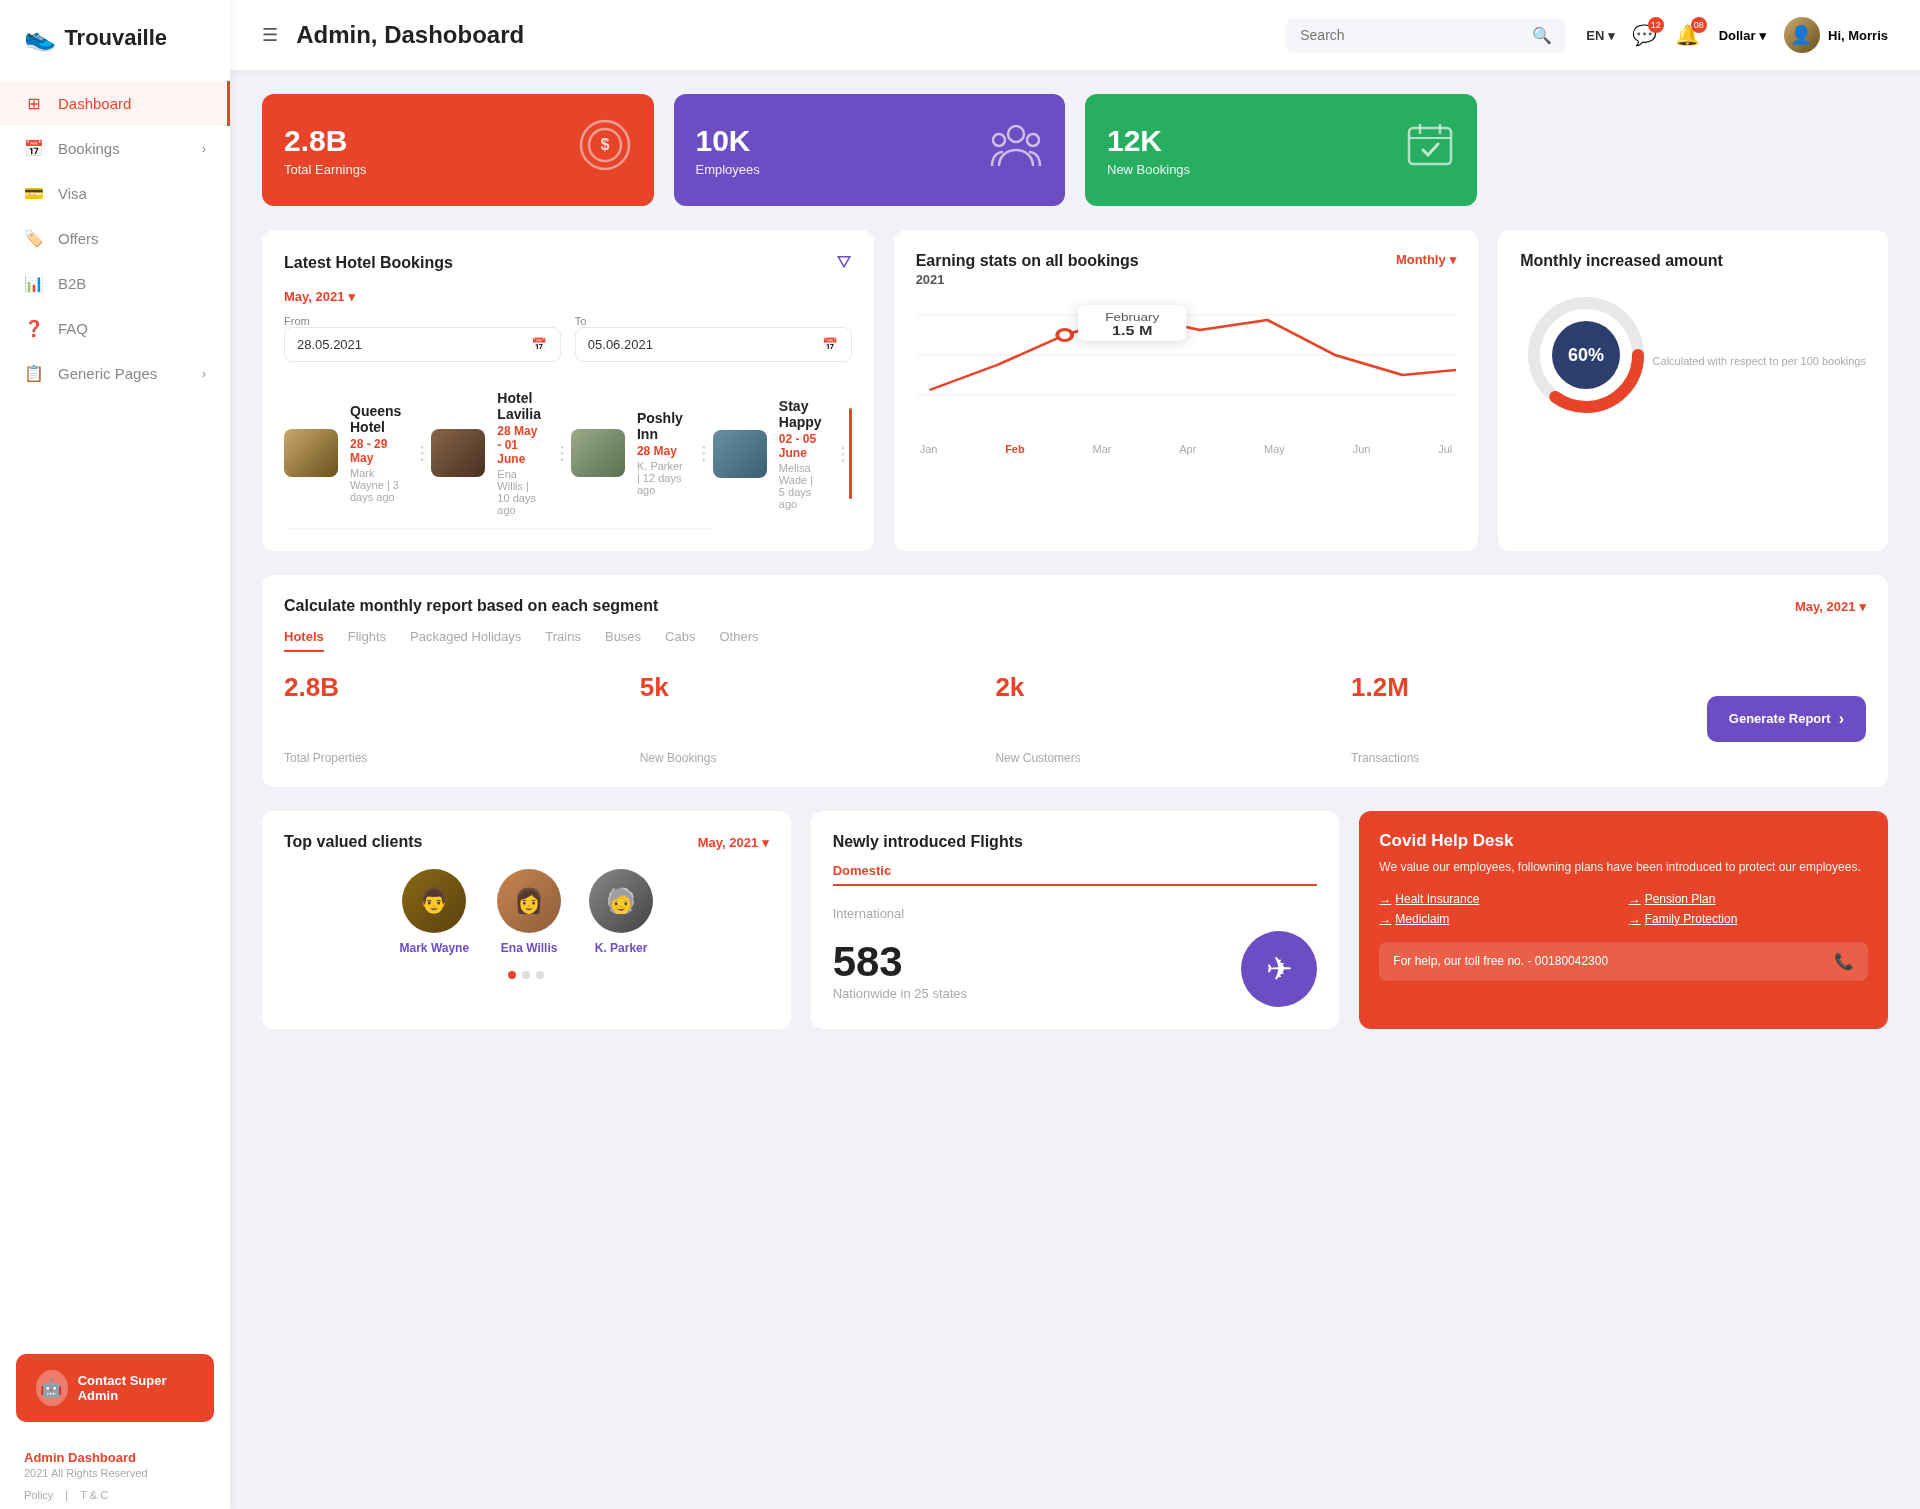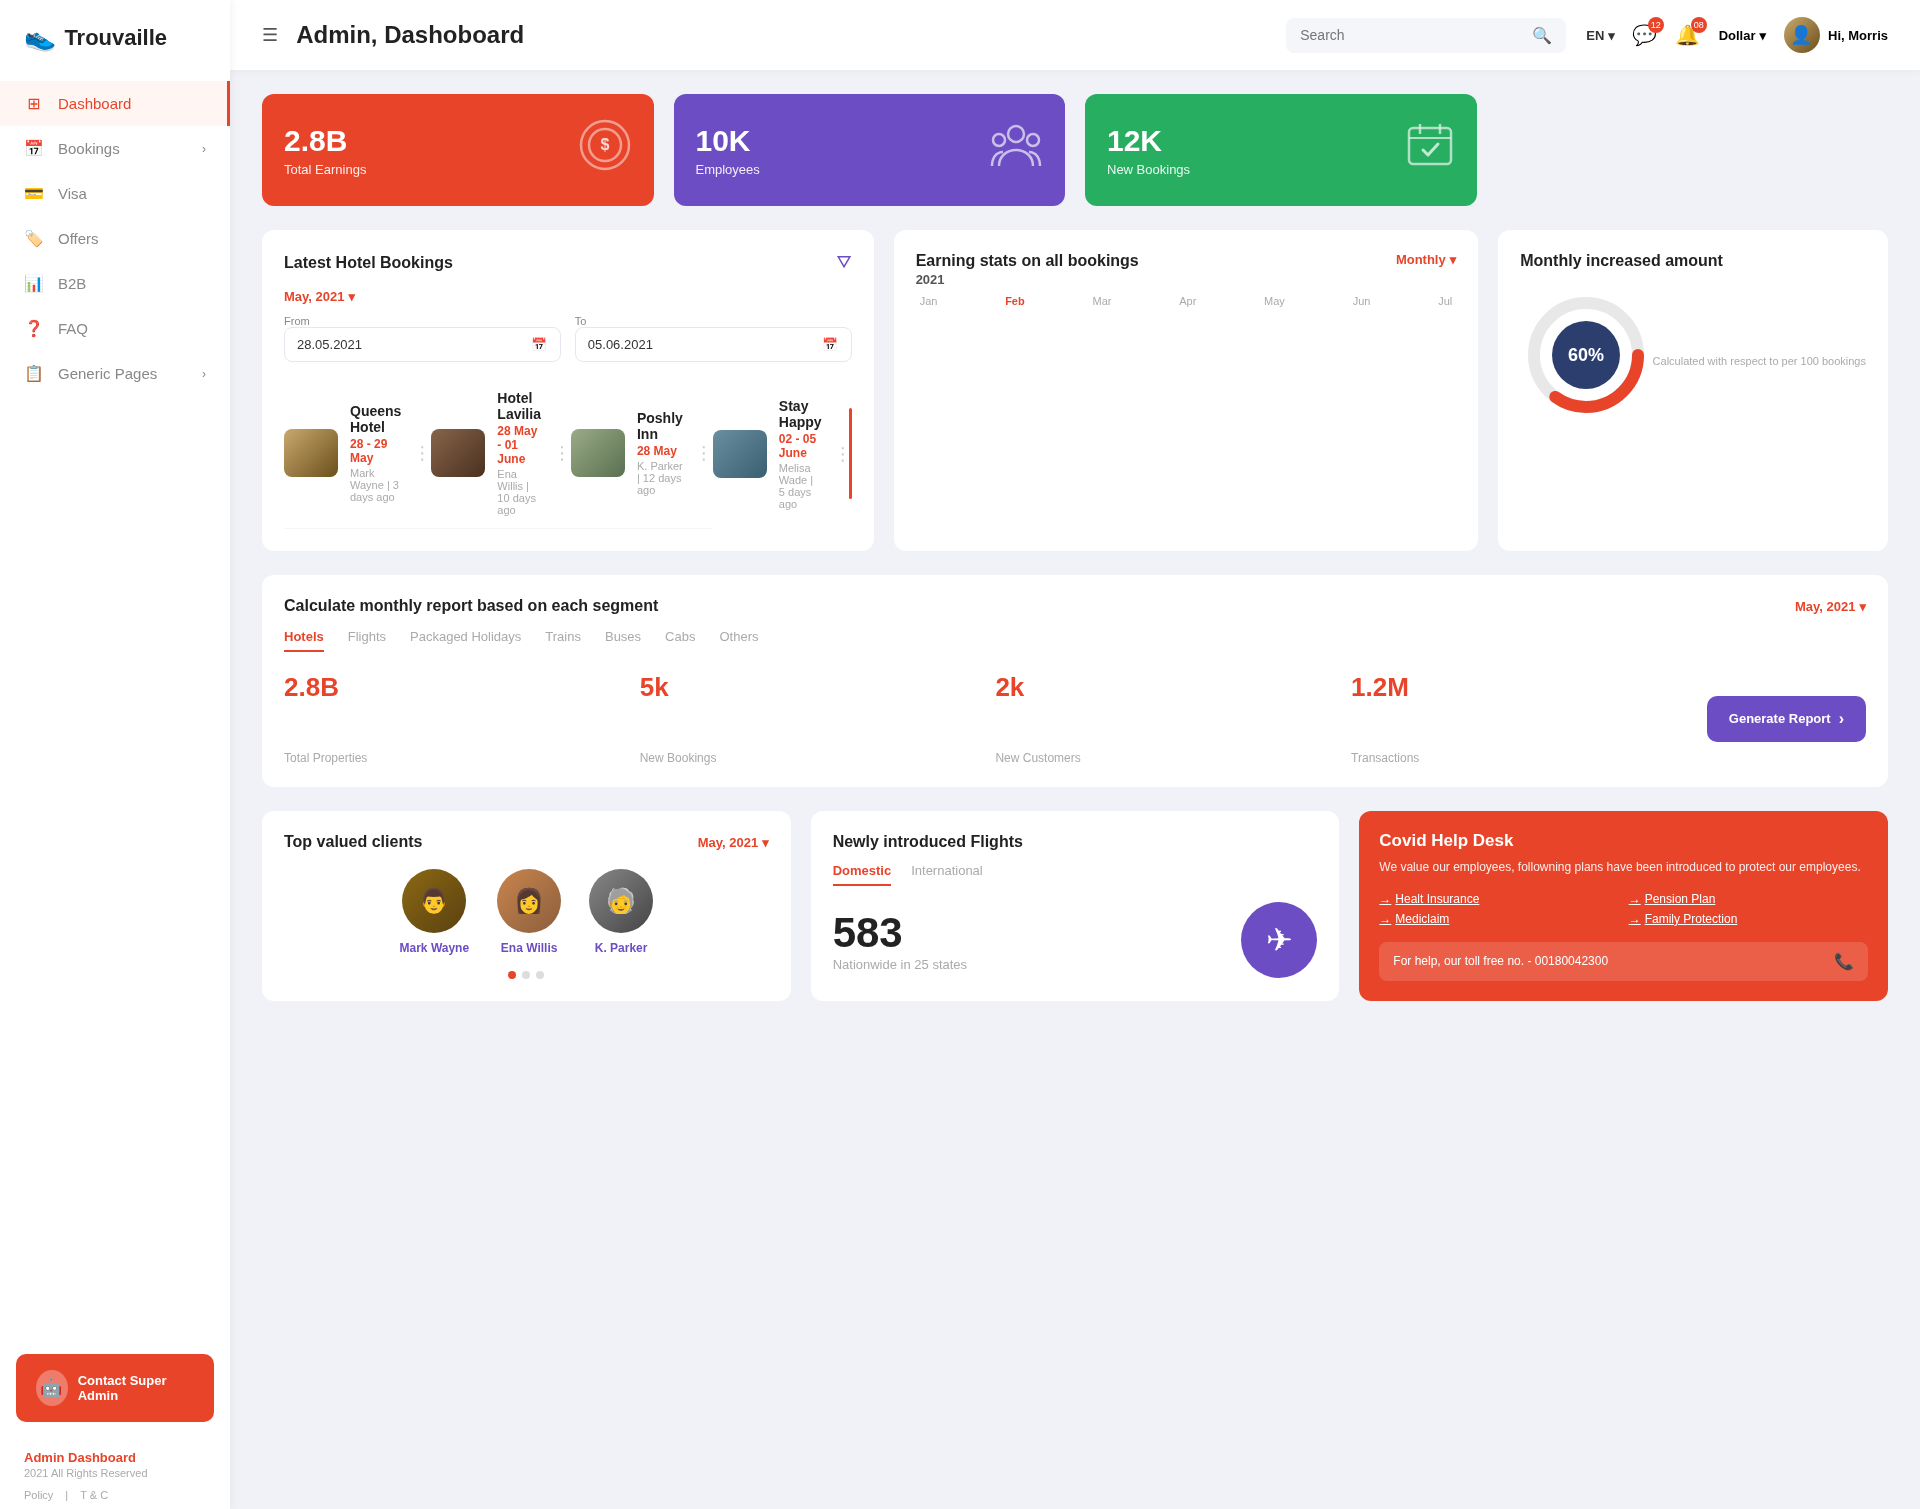--- a/index.html
+++ b/index.html
@@ -189,21 +189,21 @@
     .clients-header { display: flex; align-items: center; justify-content: space-between; margin-bottom: 18px; gap: 32px; }
     .clients-list { display: flex; gap: 28px; justify-content: center; margin-bottom: 16px; }
     .client-item { display: flex; flex-direction: column; align-items: center; gap: 8px; }
     .client-avatar { width: 64px; height: 64px; border-radius: 50%; overflow: hidden; }
     .client-name { font-size: 12px; color: #6c4dc4; font-weight: 600; }
     .client-dots { display: flex; gap: 6px; justify-content: center; margin-top: 8px; }
     .dot { width: 8px; height: 8px; border-radius: 50%; background: #ddd; }
     .dot.active { background: #e8442a; }
 
     
-    .flights-tabs { display: flex; gap: 20px; margin-bottom: 16px; }
+    .flights-tabs { display: flex; gap: 20px; margin-bottom: 4px; flex-direction: column; }
     .flights-tab { font-size: 13px; color: #aaa; cursor: pointer; padding-bottom: 6px; }
     .flights-tab.active { color: #e8442a; border-bottom: 2px solid #e8442a; font-weight: 600; }
     .flights-content { display: flex; align-items: center; justify-content: space-between; }
     .flights-number { font-size: 42px; font-weight: 800; color: #222; }
     .flights-label { font-size: 13px; color: #aaa; }
     .flights-icon-circle {
       width: 76px; height: 76px; border-radius: 50%; background: #6c4dc4;
       display: flex; align-items: center; justify-content: center;
       font-size: 32px; color: #fff;
     }
@@ -466,20 +466,37 @@
         <div class="chart-header">
           <div>
             <div class="card-title">Earning stats on all bookings</div>
             <div style="font-size:13px;color:#555;font-weight:600;margin-top:2px;">2021</div>
           </div>
           <div class="monthly-btn">
             <span>Monthly</span>
             <span>▾</span>
           </div>
         </div>
+        <div class="chart-area">
+          <svg class="chart-svg" viewBox="0 0 400 120" preserveAspectRatio="none">
+
+            <line x1="0" y1="20" x2="400" y2="20" stroke="#f0f0f0" stroke-width="1"></line>
+            <line x1="0" y1="60" x2="400" y2="60" stroke="#f0f0f0" stroke-width="1"></line>
+            <line x1="0" y1="100" x2="400" y2="100" stroke="#f0f0f0" stroke-width="1"></line>
+
+            <polyline points="10,95 60,70 110,40 160,20 210,35 260,25 310,60 360,80 400,75" fill="none" stroke="#e8442a" stroke-width="2.5" stroke-linejoin="round"></polyline>
+
+            <circle cx="110" cy="40" r="7" fill="#e8442a"></circle>
+            <circle cx="110" cy="40" r="4" fill="white"></circle>
+
+            <rect x="120" y="10" width="80" height="36" rx="6" fill="white" filter="drop-shadow(0 2px 6px rgba(0,0,0,0.15))"></rect>
+            <text x="160" y="26" text-anchor="middle" fill="#555" font-size="10" font-family="Arial">February</text>
+            <text x="160" y="40" text-anchor="middle" fill="#333" font-size="12" font-weight="bold" font-family="Arial">1.5 M</text>
+          </svg>
+        </div>
         <div class="chart-months">
           <span>Jan</span>
           <span class="active">Feb</span>
           <span>Mar</span>
           <span>Apr</span>
           <span>May</span>
           <span>Jun</span>
           <span>Jul</span>
         </div>
       </div>

